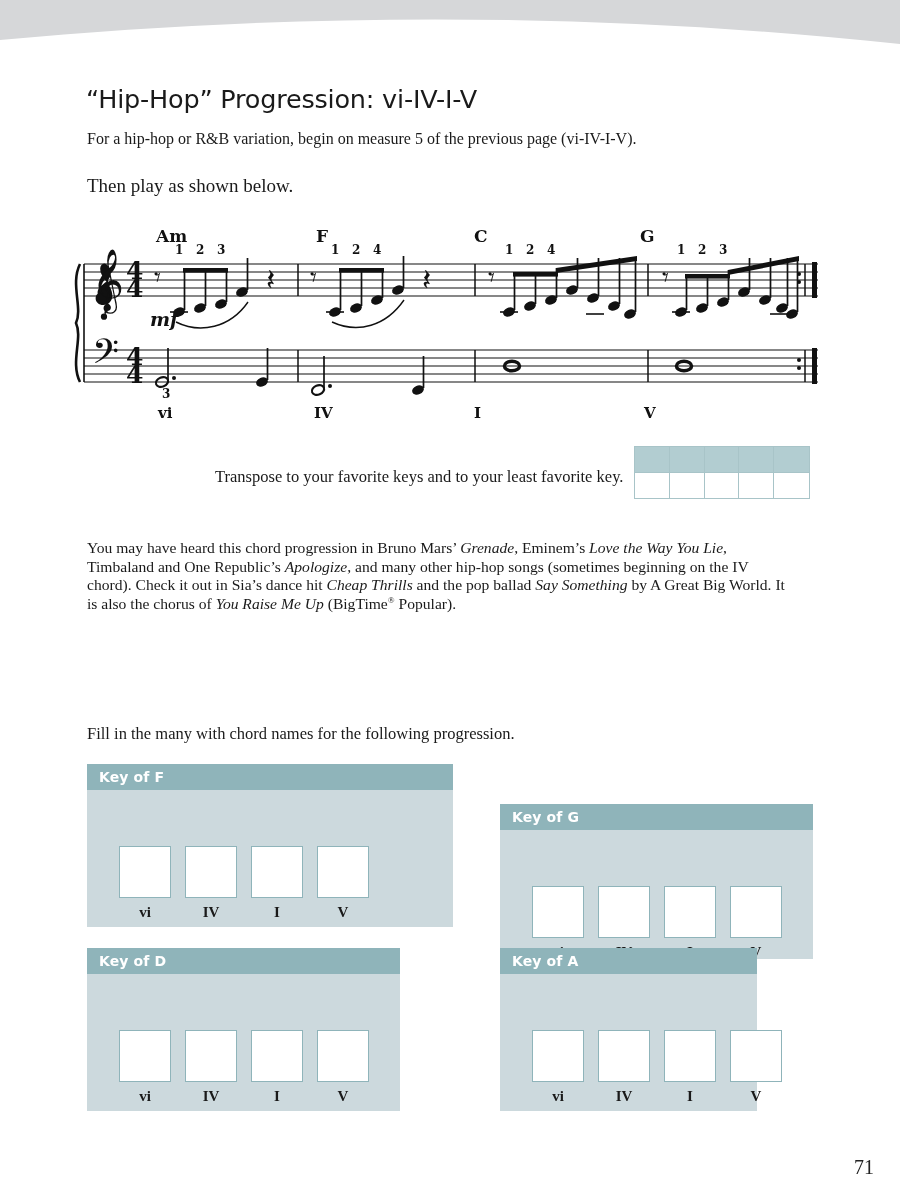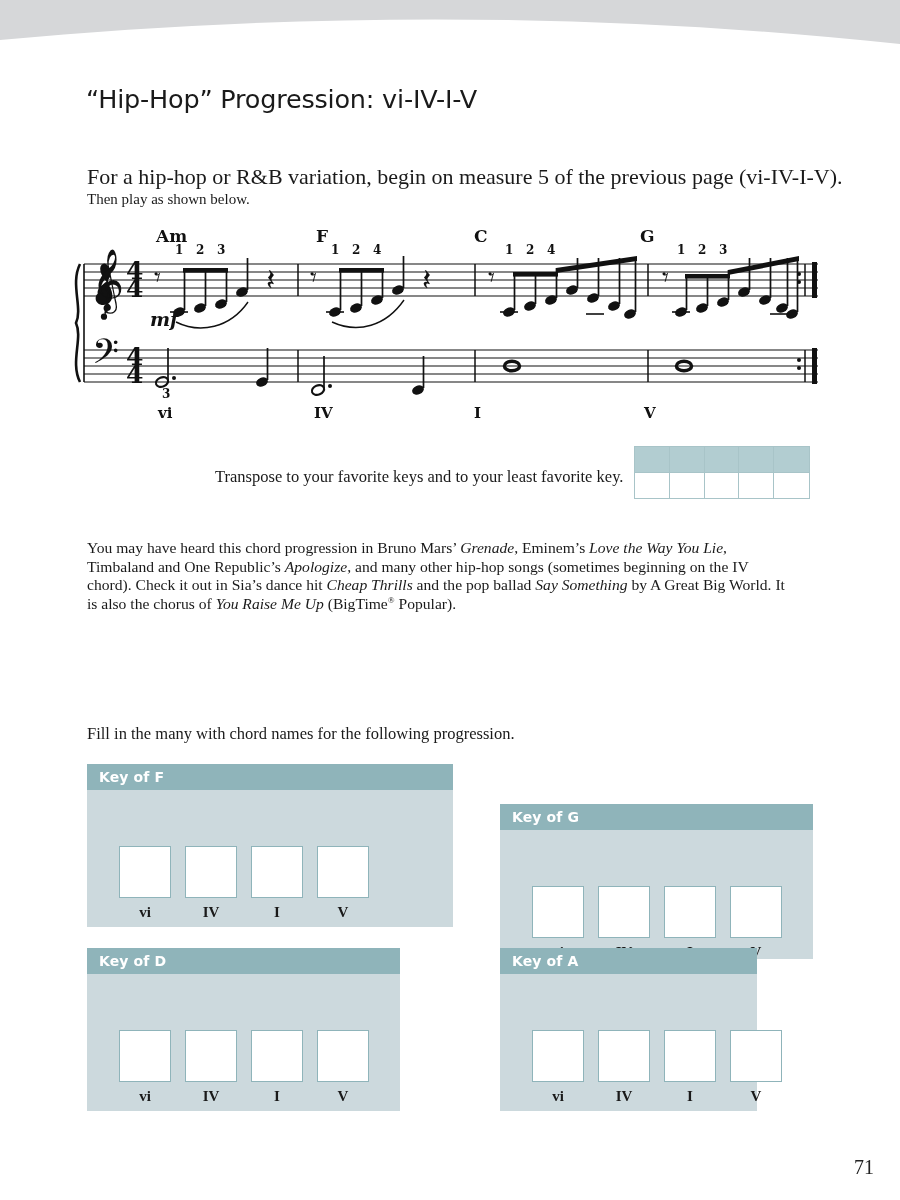--- a/index.html
+++ b/index.html
@@ -33,30 +33,29 @@
     font-size: 25.5px;
     font-weight: 400;
     letter-spacing: -0.2px;
     color: #1a1a1a;
     white-space: nowrap;
   }
 
   
   .intro-1 {
     position: absolute;
-    left: 87px; top: 164px;
-    font-size: 22px;
+    left: 87px; top: 130px;
+    font-size: 16px;
     white-space: nowrap;
   }
   .intro-2 {
     position: absolute;
     left: 87px; top: 175px;
-    font-size: 15px;
+    font-size: 19px;
     white-space: nowrap;
-    margin-top: 16px;
   }
 
   
   .score {
     position: absolute;
     left: 70px;
     top: 228px;
     width: 760px;
     height: 195px;
   }

